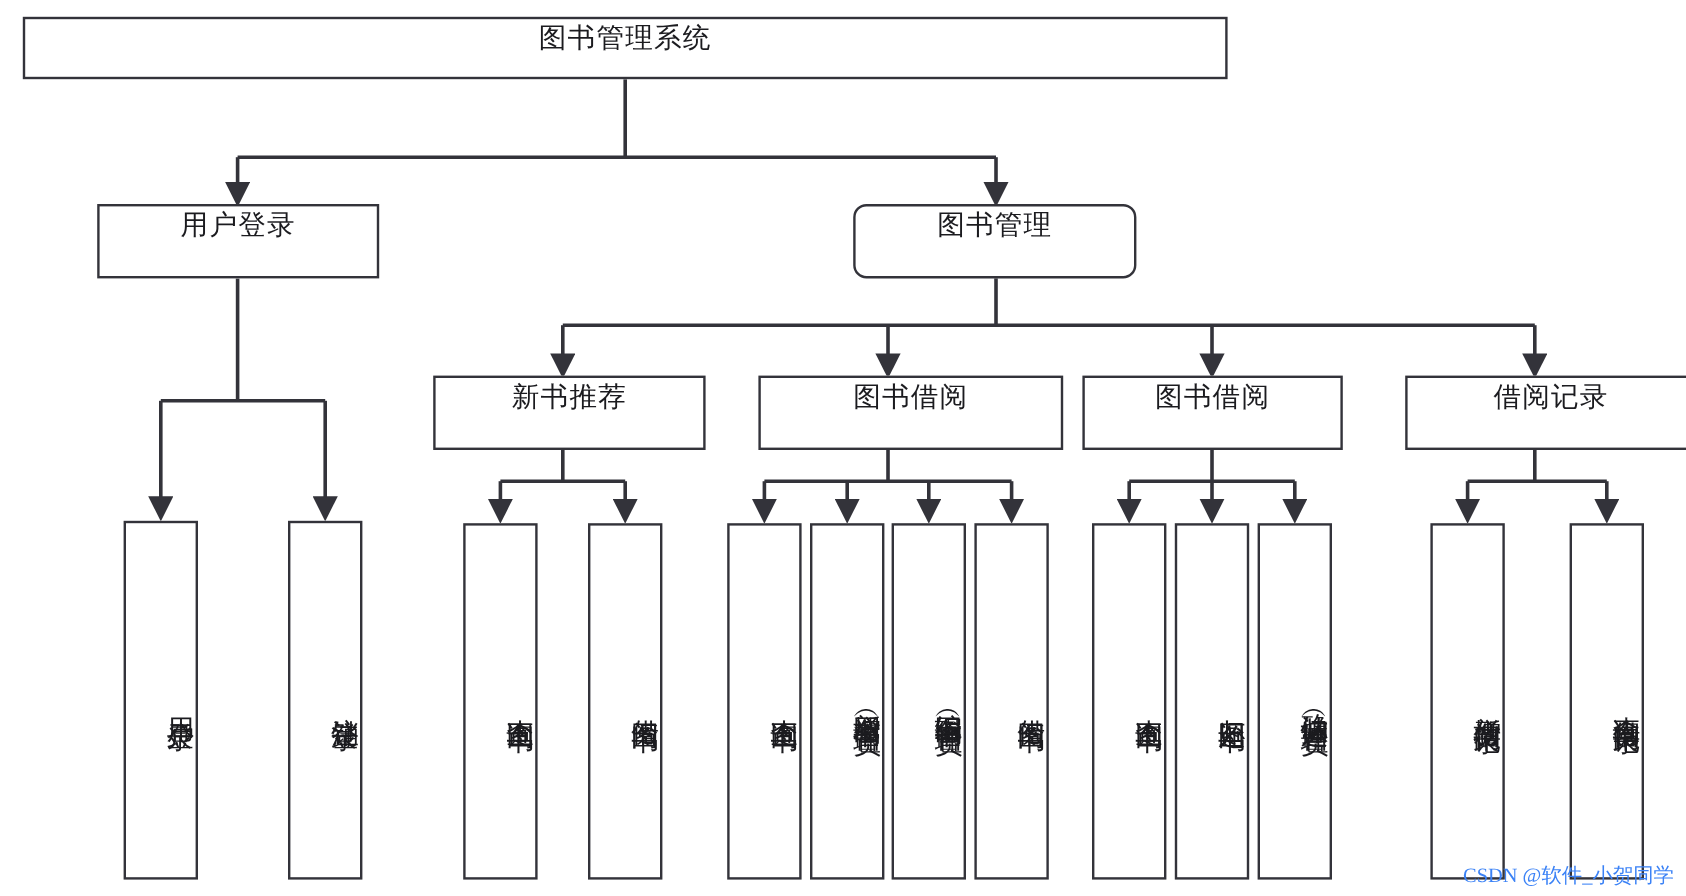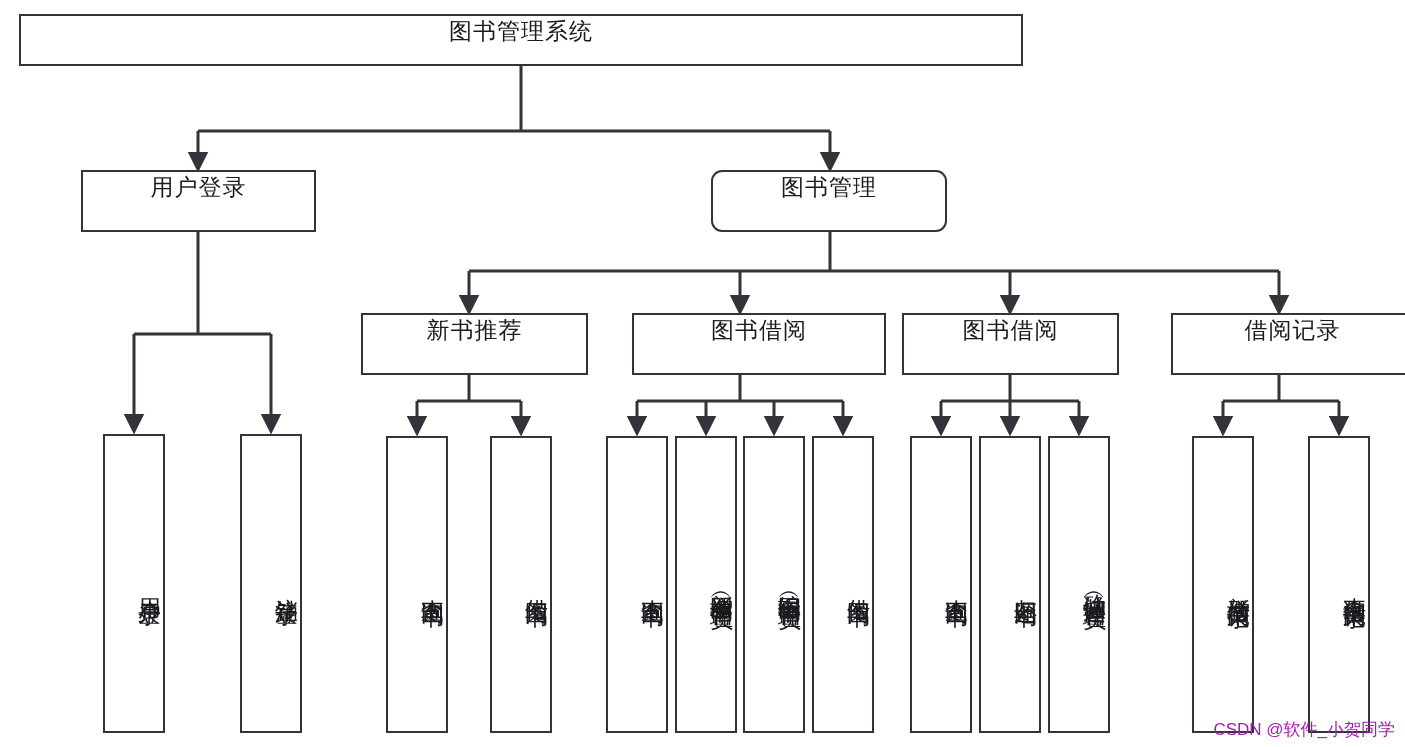--- a/index.html
+++ b/index.html
@@ -53,24 +53,24 @@
   }
   .node-v .vtext {
     writing-mode: vertical-rl;
     text-orientation: upright;
   }
   .watermark {
     position: absolute;
     right: 10px;
     bottom: 6px;
     font-size: 17px;
-    color: #a21caf;
+    color: #3b82f6;
     white-space: nowrap;
     z-index: 5;
-    font-family: Liberation Sans, sans-serif;
+    font-family: Liberation Serif, serif;
   }
 </style>
 </head>
 <body>
 
 <div id="canvas">
 
   <svg id="edges" viewBox="0 0 1405 747">
     <defs>
       <marker id="arrow" viewBox="0 0 12 12" refX="6" refY="6" markerWidth="7" markerHeight="7" orient="auto-start-reverse">

